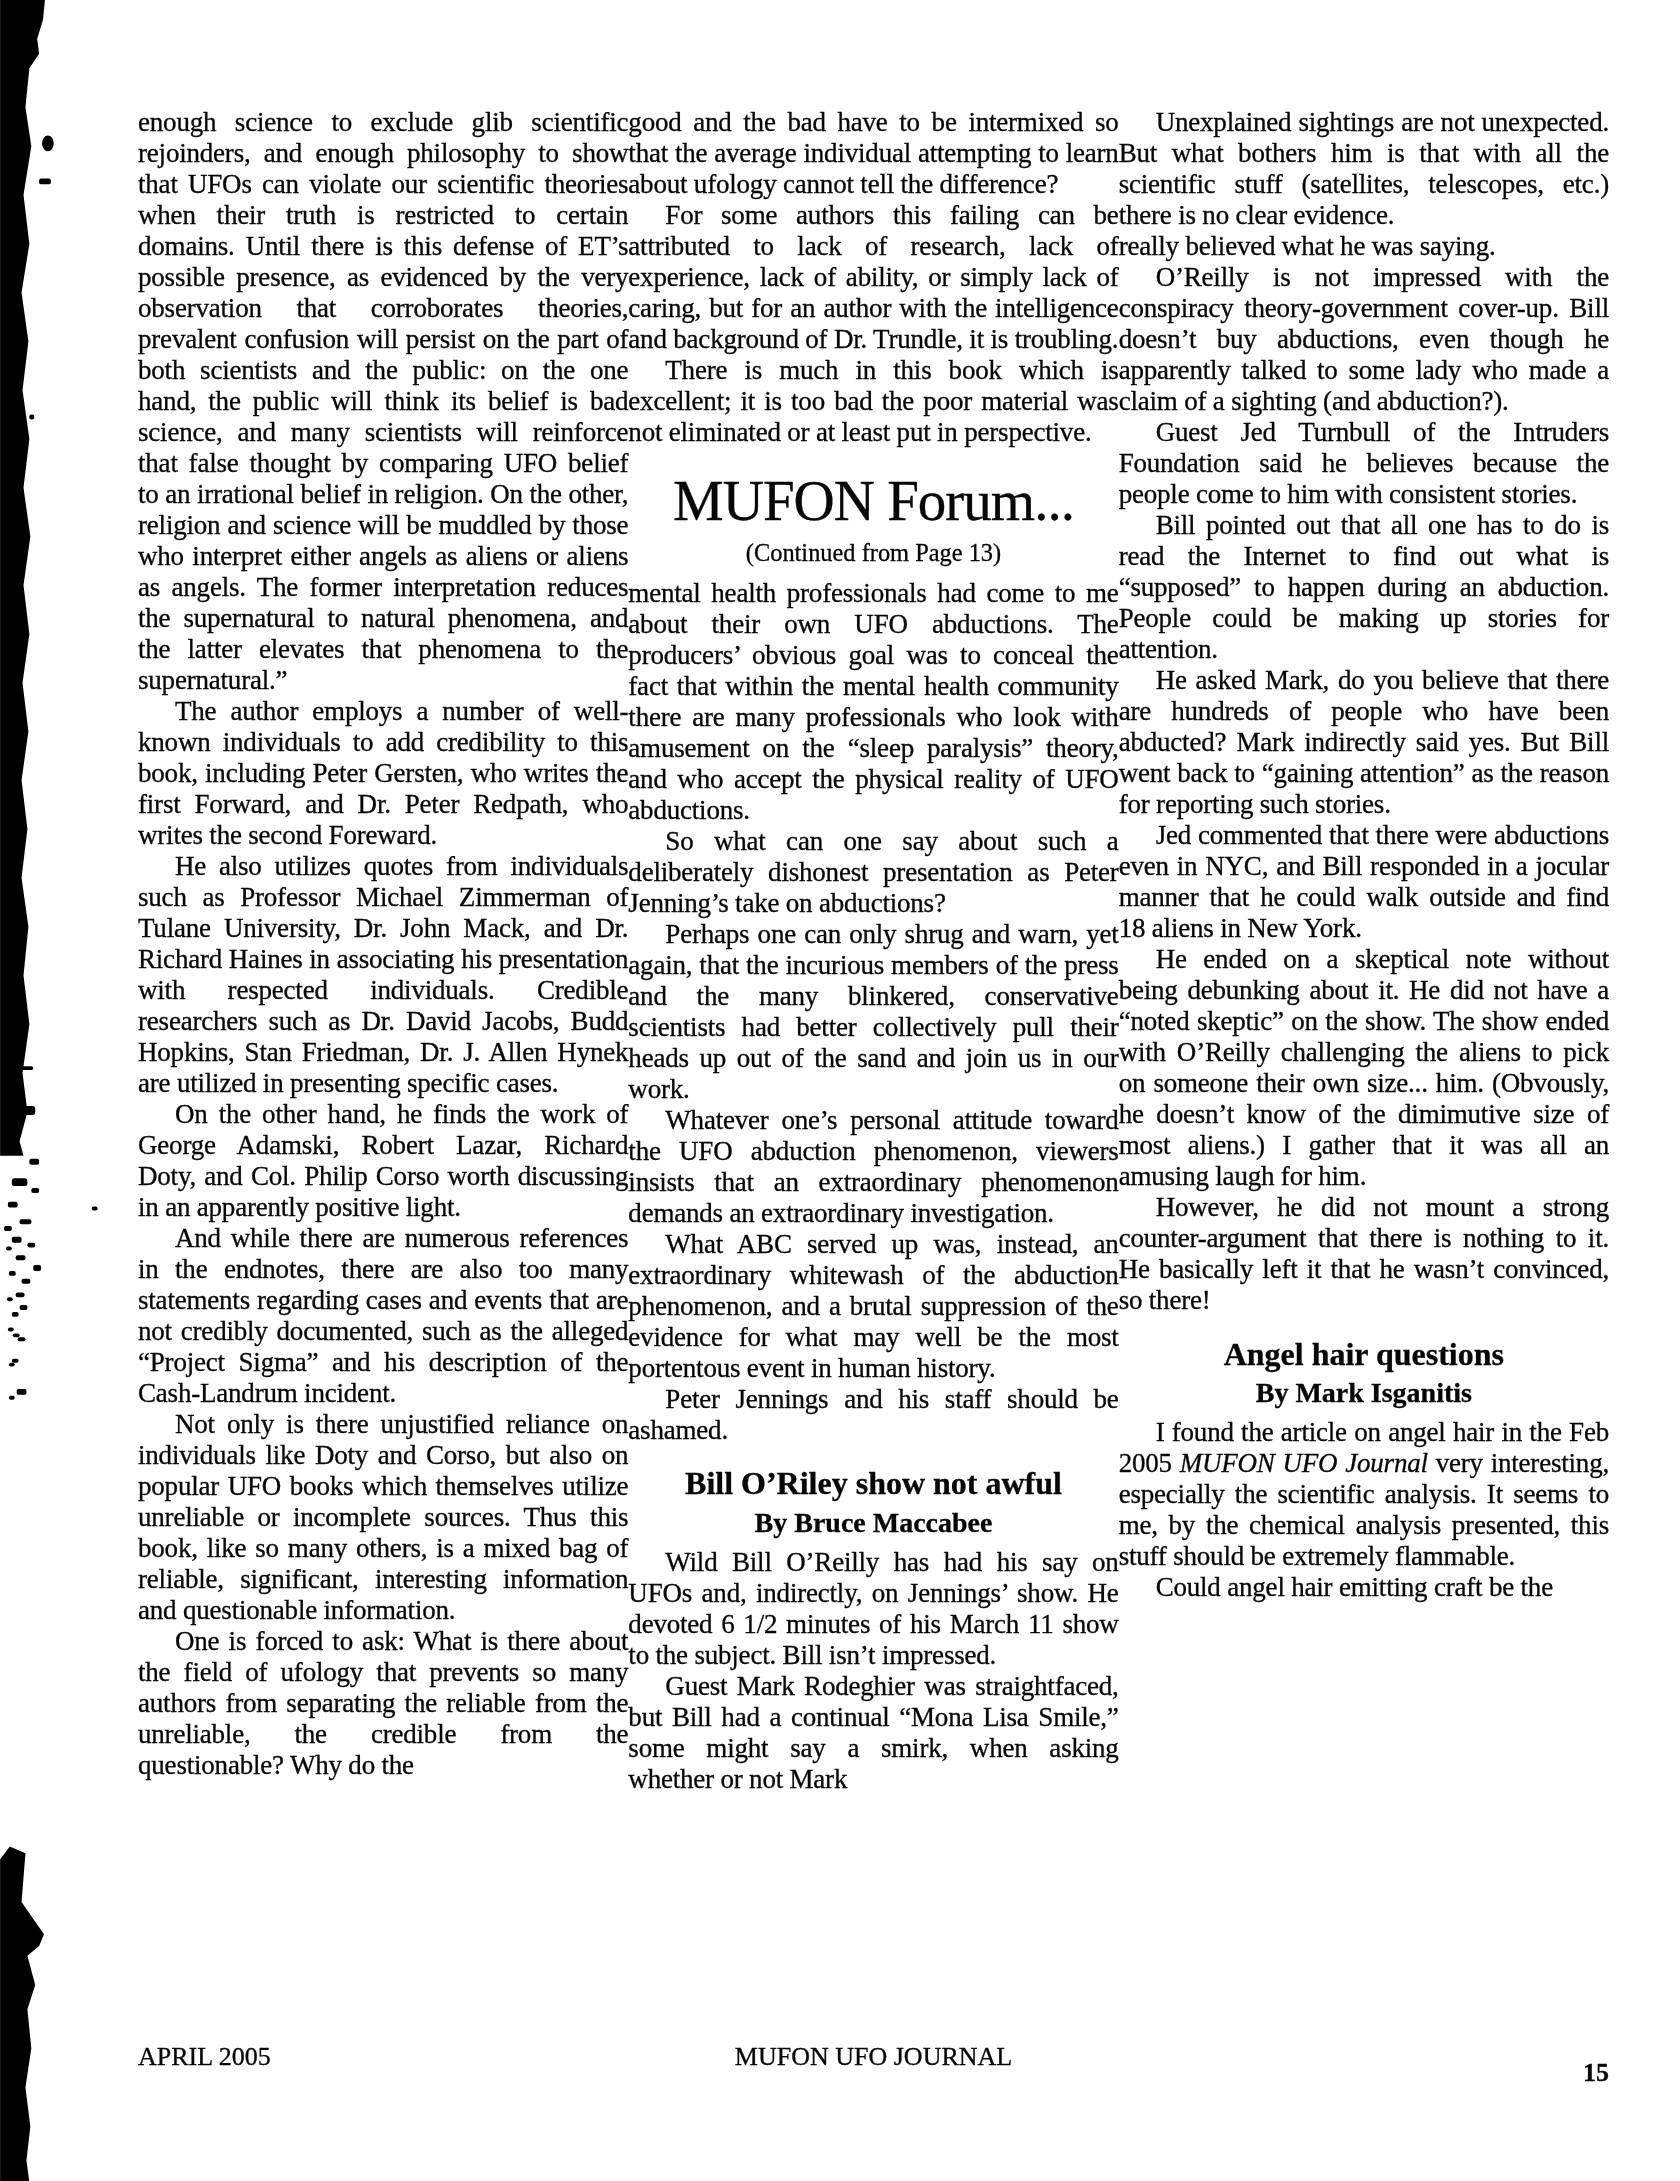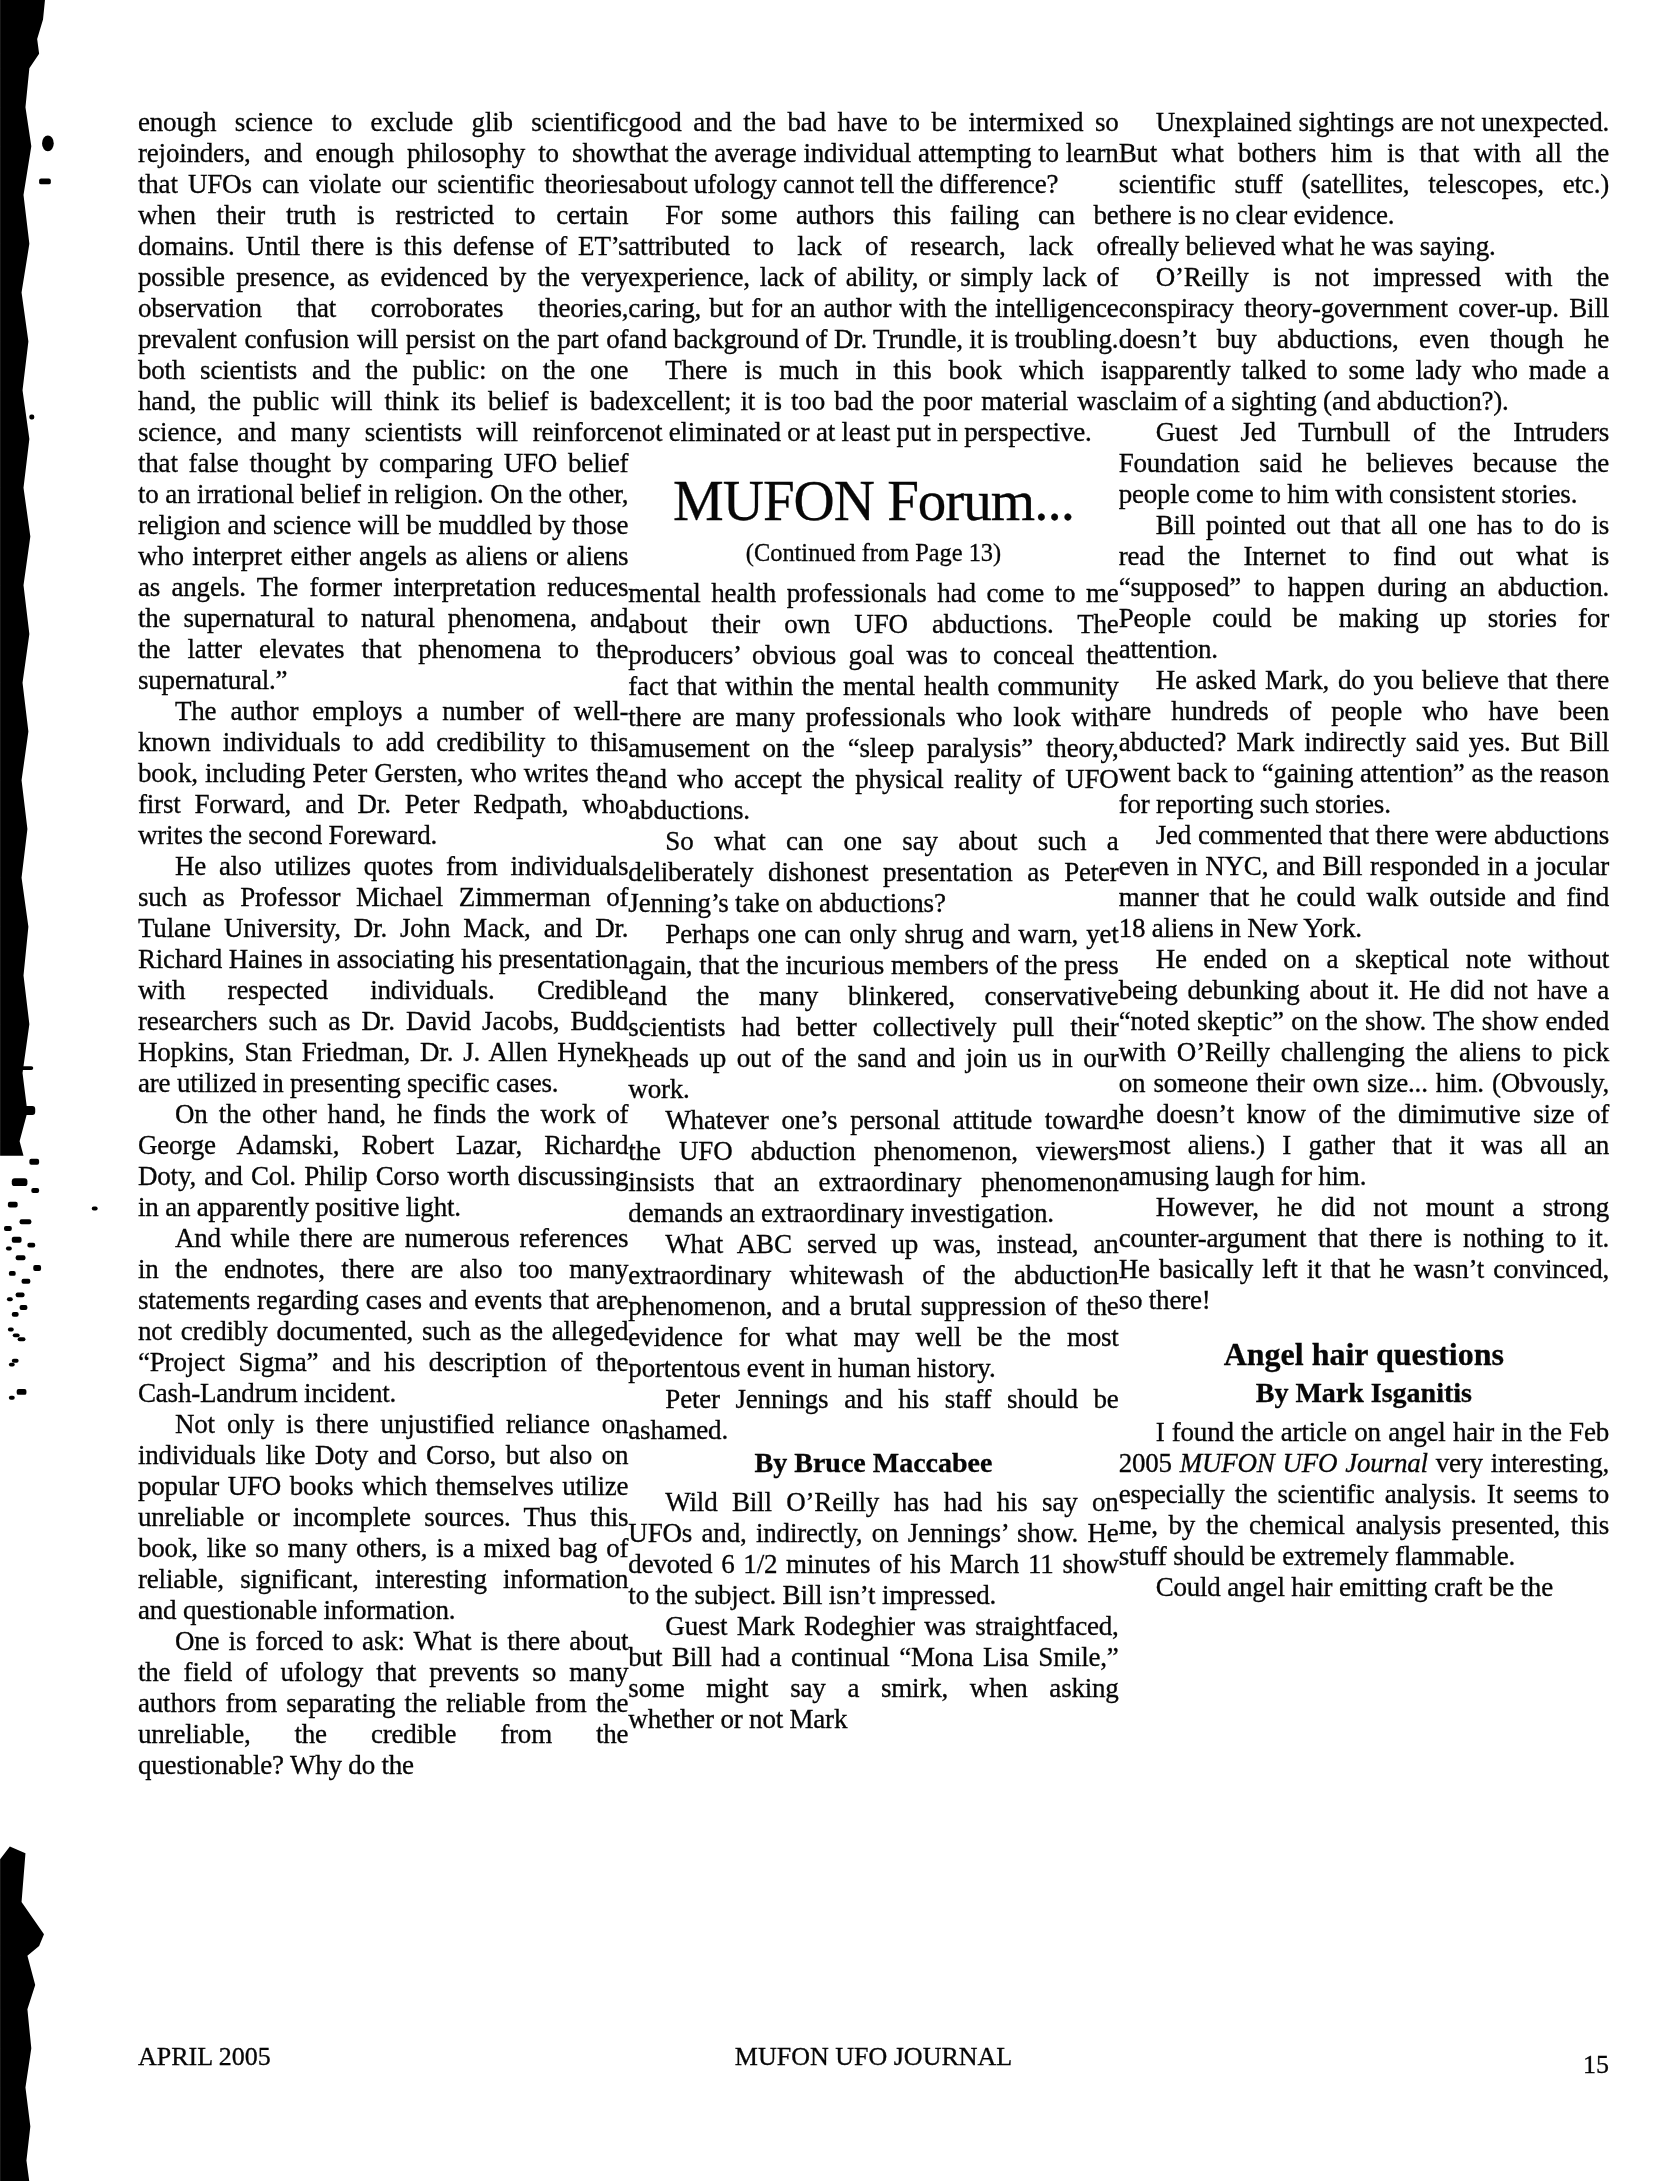--- a/index.html
+++ b/index.html
@@ -28,21 +28,21 @@
   }
   .continued{font-weight:normal;font-size:24.4px;line-height:27px;text-align:center;margin:0 0 11.7px;}
   .article-title{font-weight:bold;font-size:32px;line-height:37px;text-align:center;margin:19.5px 0 3.9px;}
   .byline{font-weight:bold;font-size:28px;line-height:33px;text-align:center;margin:0 0 7.8px;}
   .footer{
     position:absolute;left:138px;top:2042px;width:1471px;height:39px;
     font-size:26px;-webkit-text-stroke:0.3px #000;
   }
   .footer .fl{position:absolute;left:0;top:0;}
   .footer .fc{position:absolute;left:50%;top:0;transform:translateX(-50%);}
-  .footer .fr{position:absolute;right:0;top:8px;}
+  .footer .fr{position:absolute;right:0;top:16px;font-weight:bold;}
 </style>
 </head>
 <body>
 
 <div class="page">
 
   <svg class="edge-svg" width="127" height="2182" viewBox="0 0 130 2237" aria-hidden="true">
     <path fill="#000" d="M0 0 L46 0 L44 20 L38 40 L40 55 L30 70 L26 110 L32 150 L24 200 L30 250 L22 300 L29 350 L23 400 L30 450 L24 500 L31 550 L24 600 L30 650 L23 700 L29 750 L22 800 L28 850 L22 900 L29 950 L24 1000 L30 1050 L23 1100 L28 1140 L20 1170 L24 1185 L0 1185 Z"></path>
     <path fill="#000" d="M0 2237 L0 1906 L10 1893 L26 1900 L22 1950 L45 1983 L40 1995 L28 2005 L36 2035 L28 2060 L32 2100 L26 2140 L31 2180 L27 2215 L30 2237 Z"></path>
     <g fill="#000">
@@ -94,20 +94,21 @@
         <p class="bp">For some authors this failing can be attributed to lack of research, lack of experience, lack of ability, or simply lack of caring, but for an author with the intelligence and background of Dr. Trundle, it is troubling.</p>
         <p class="bp">There is much in this book which is excellent; it is too bad the poor material was not eliminated or at least put in perspective.</p>
         <div class="forum-title">MUFON Forum...</div>
         <div class="continued">(Continued from Page 13)</div>
         <p class="bp cont">mental health professionals had come to me about their own UFO abductions. The producers’ obvious goal was to conceal the fact that within the mental health community there are many professionals who look with amusement on the “sleep paralysis” theory, and who accept the physical reality of UFO abductions.</p>
         <p class="bp">So what can one say about such a deliberately dishonest presentation as Peter Jenning’s take on abductions?</p>
         <p class="bp">Perhaps one can only shrug and warn, yet again, that the incurious members of the press and the many blinkered, conservative scientists had better collectively pull their heads up out of the sand and join us in our work.</p>
         <p class="bp">Whatever one’s personal attitude toward the UFO abduction phenomenon, viewers insists that an extraordinary phenomenon demands an extraordinary investigation.</p>
         <p class="bp">What ABC served up was, instead, an extraordinary whitewash of the abduction phenomenon, and a brutal suppression of the evidence for what may well be the most portentous event in human history.</p>
         <p class="bp">Peter Jennings and his staff should be ashamed.</p>
+        <div class="article-title">Bill O’Riley show not awful</div>
         <div class="byline">By Bruce Maccabee</div>
         <p class="bp">Wild Bill O’Reilly has had his say on UFOs and, indirectly, on Jennings’ show. He devoted 6 1/2 minutes of his March 11 show to the subject. Bill isn’t impressed.</p>
         <p class="bp">Guest Mark Rodeghier was straightfaced, but Bill had a continual “Mona Lisa Smile,” some might say a smirk, when asking whether or not Mark</p>
       </div>
     <div class="col">
         <p class="bp">Unexplained sightings are not unexpected. But what bothers him is that with all the scientific stuff (satellites, telescopes, etc.) there is no clear evidence.</p>
         <p class="bp cont">really believed what he was saying.</p>
         <p class="bp">O’Reilly is not impressed with the conspiracy theory-government cover-up. Bill doesn’t buy abductions, even though he apparently talked to some lady who made a claim of a sighting (and abduction?).</p>
         <p class="bp">Guest Jed Turnbull of the Intruders Foundation said he believes because the people come to him with consistent stories.</p>
         <p class="bp">Bill pointed out that all one has to do is read the Internet to find out what is “supposed” to happen during an abduction. People could be making up stories for attention.</p>

